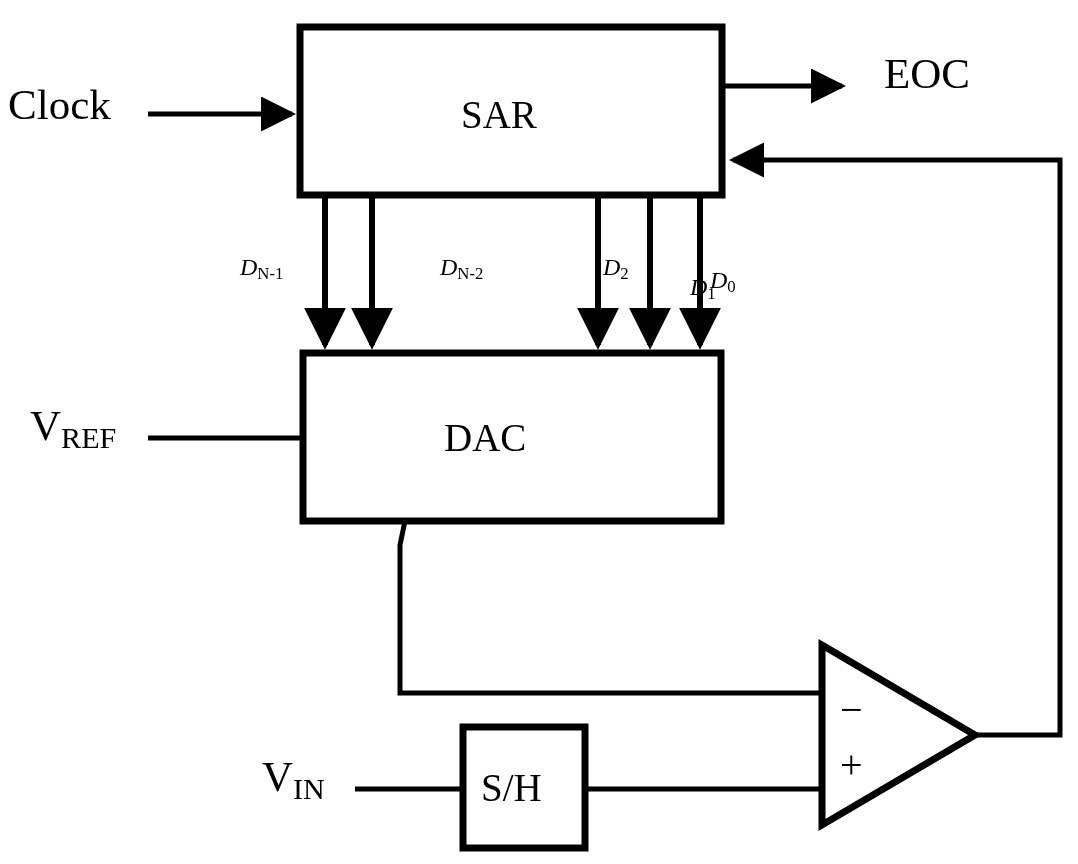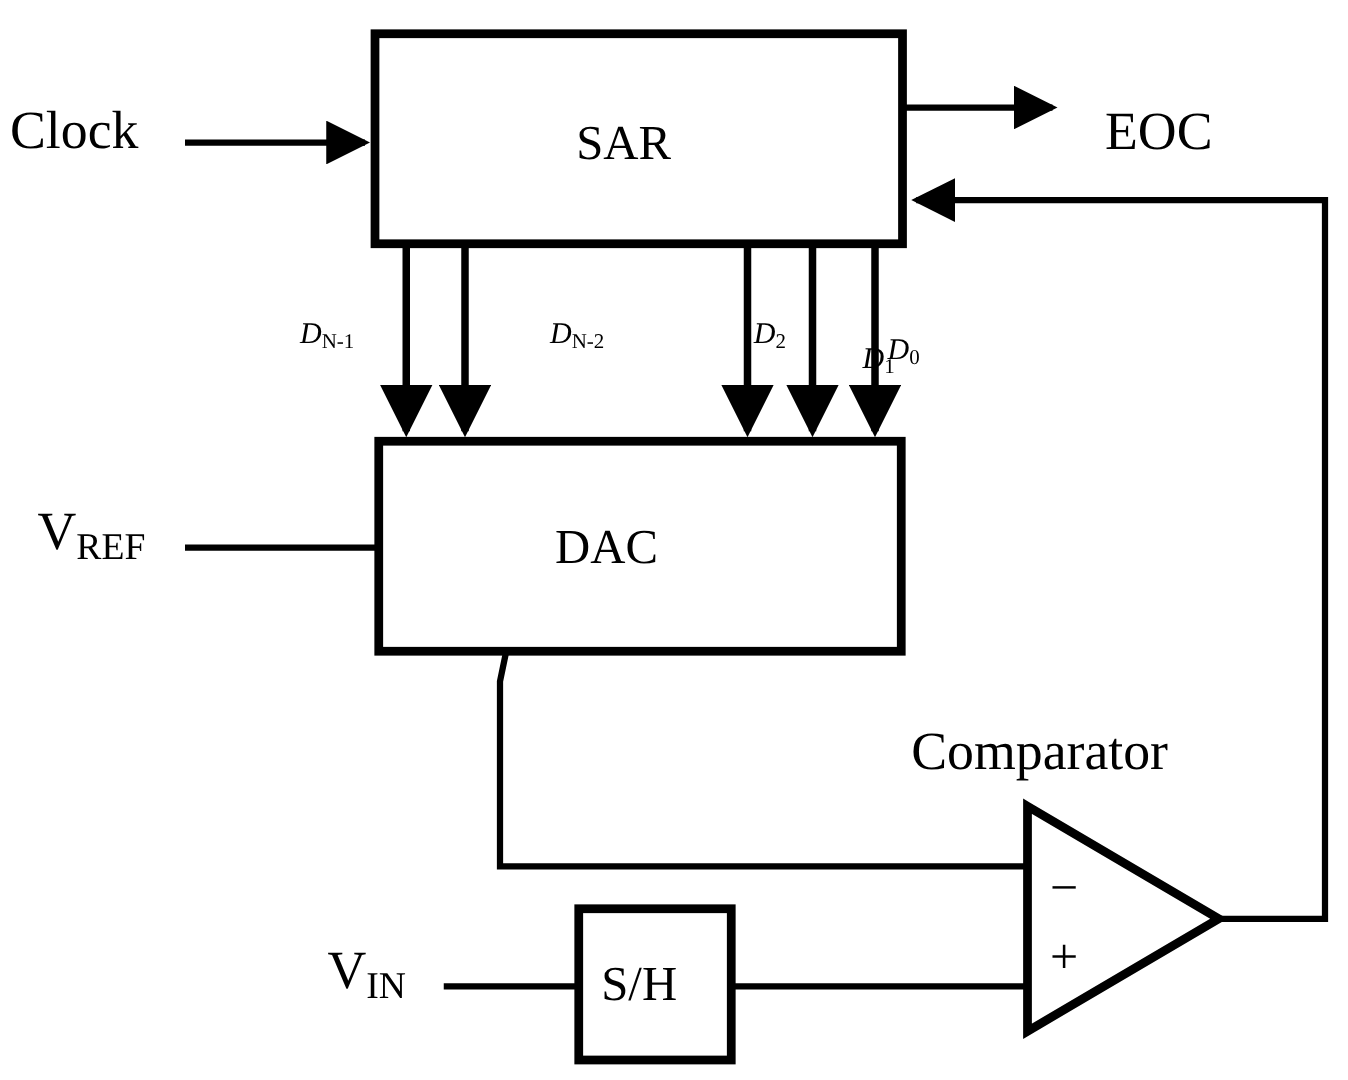--- a/index.html
+++ b/index.html
@@ -95,29 +95,28 @@
 
     <line x1="585" y1="789" x2="822" y2="789" stroke="#000000" stroke-width="5"></line>
   </svg>
 
   <div class="lbl block-label" style="left:461px; top:95px;">SAR</div>
 
   <div class="lbl block-label" style="left:444px; top:418px;">DAC</div>
 
   <div class="lbl block-label" style="left:481px; top:768px;">S/H</div>
 
-  <div class="lbl io-label" style="left:729px; top:580px;">Comparator</div>
 
   <div class="lbl sign-label" style="left:840px; top:690px;">−</div>
 
   <div class="lbl sign-label" style="left:840px; top:745px;">+</div>
 
   <div class="lbl io-label" style="left:8px; top:83px;">Clock</div>
 
-  <div class="lbl io-label" style="left:884px; top:52px;margin-top:32px;">EOC</div>
+  <div class="lbl io-label" style="left:884px; top:52px;">EOC</div>
 
   <div class="lbl io-label" style="left:30px; top:404px;"><span>V</span><sub>REF</sub></div>
 
   <div class="lbl io-label" style="left:262px; top:755px;"><span>V</span><sub>IN</sub></div>
 
   <div class="lbl bit-label" style="left:240px; top:255px;"><span>D</span><sub>N-1</sub></div>
 
   <div class="lbl bit-label" style="left:392px; top:255px;margin-left:48px;"><span>D</span><sub>N-2</sub></div>
 
   <div class="lbl bit-label" style="left:603px; top:255px;"><span>D</span><sub>2</sub></div>

